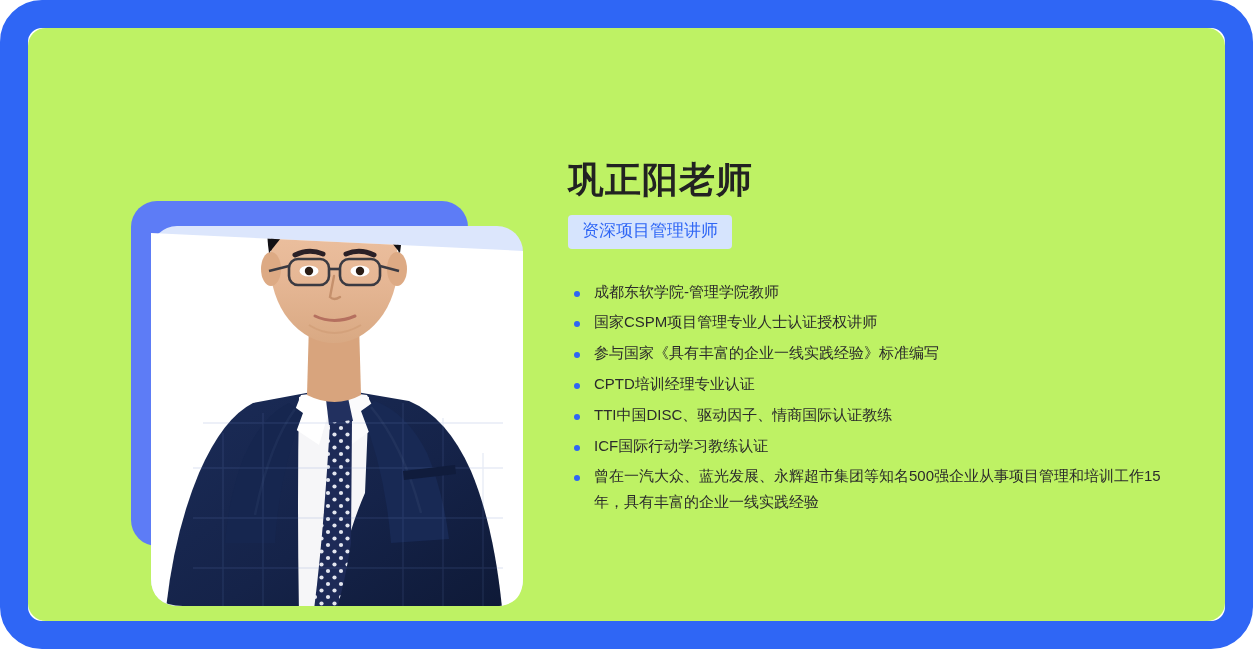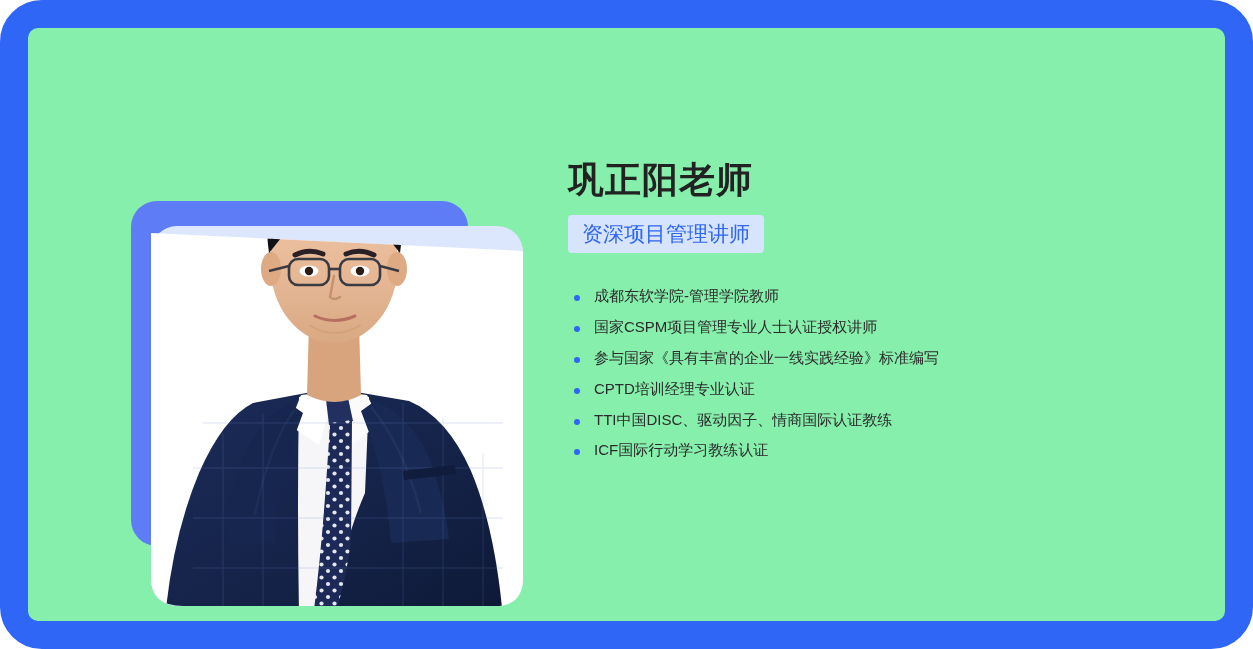--- a/index.html
+++ b/index.html
@@ -32,22 +32,22 @@
     background: #ffffff;
   }
 
   
   .card {
     position: absolute;
     left: 28px;
     top: 28px;
     width: 1197px;
     height: 593px;
-    background: #86efac;
-    border-radius: 10px;
+    background: #bef264;
+    border-radius: 18px;
     overflow: hidden;
   }
 
   
   .portrait-block {
     position: absolute;
     left: 75px;
     top: 45px;
     width: 440px;
     height: 545px;
@@ -97,21 +97,21 @@
     color: #222222;
     letter-spacing: 1px;
     line-height: 1.2;
     margin: 0 0 14px 0;
   }
 
   .role-badge {
     display: inline-block;
     background: #d6e4fd;
     color: #2f66f5;
-    font-size: 21px;
+    font-size: 17px;
     padding: 6px 14px 7px 14px;
     border-radius: 4px;
     line-height: 1.2;
   }
 
   .cred-list {
     list-style: none;
     margin: 30px 0 0 0;
     padding: 0;
   }
@@ -268,17 +268,21 @@
           <span>CPTD培训经理专业认证</span>
         </li>
         <li class="cred-item">
           <span class="dot"></span>
           <span>TTI中国DISC、驱动因子、情商国际认证教练</span>
         </li>
         <li class="cred-item">
           <span class="dot"></span>
           <span>ICF国际行动学习教练认证</span>
         </li>
+        <li class="cred-item">
+          <span class="dot"></span>
+          <span>曾在一汽大众、蓝光发展、永辉超市集团等知名500强企业从事项目管理和培训工作15年，具有丰富的企业一线实践经验</span>
+        </li>
       </ul>
     </div>
 
   </div>
 </div>
 
 </body></html>

